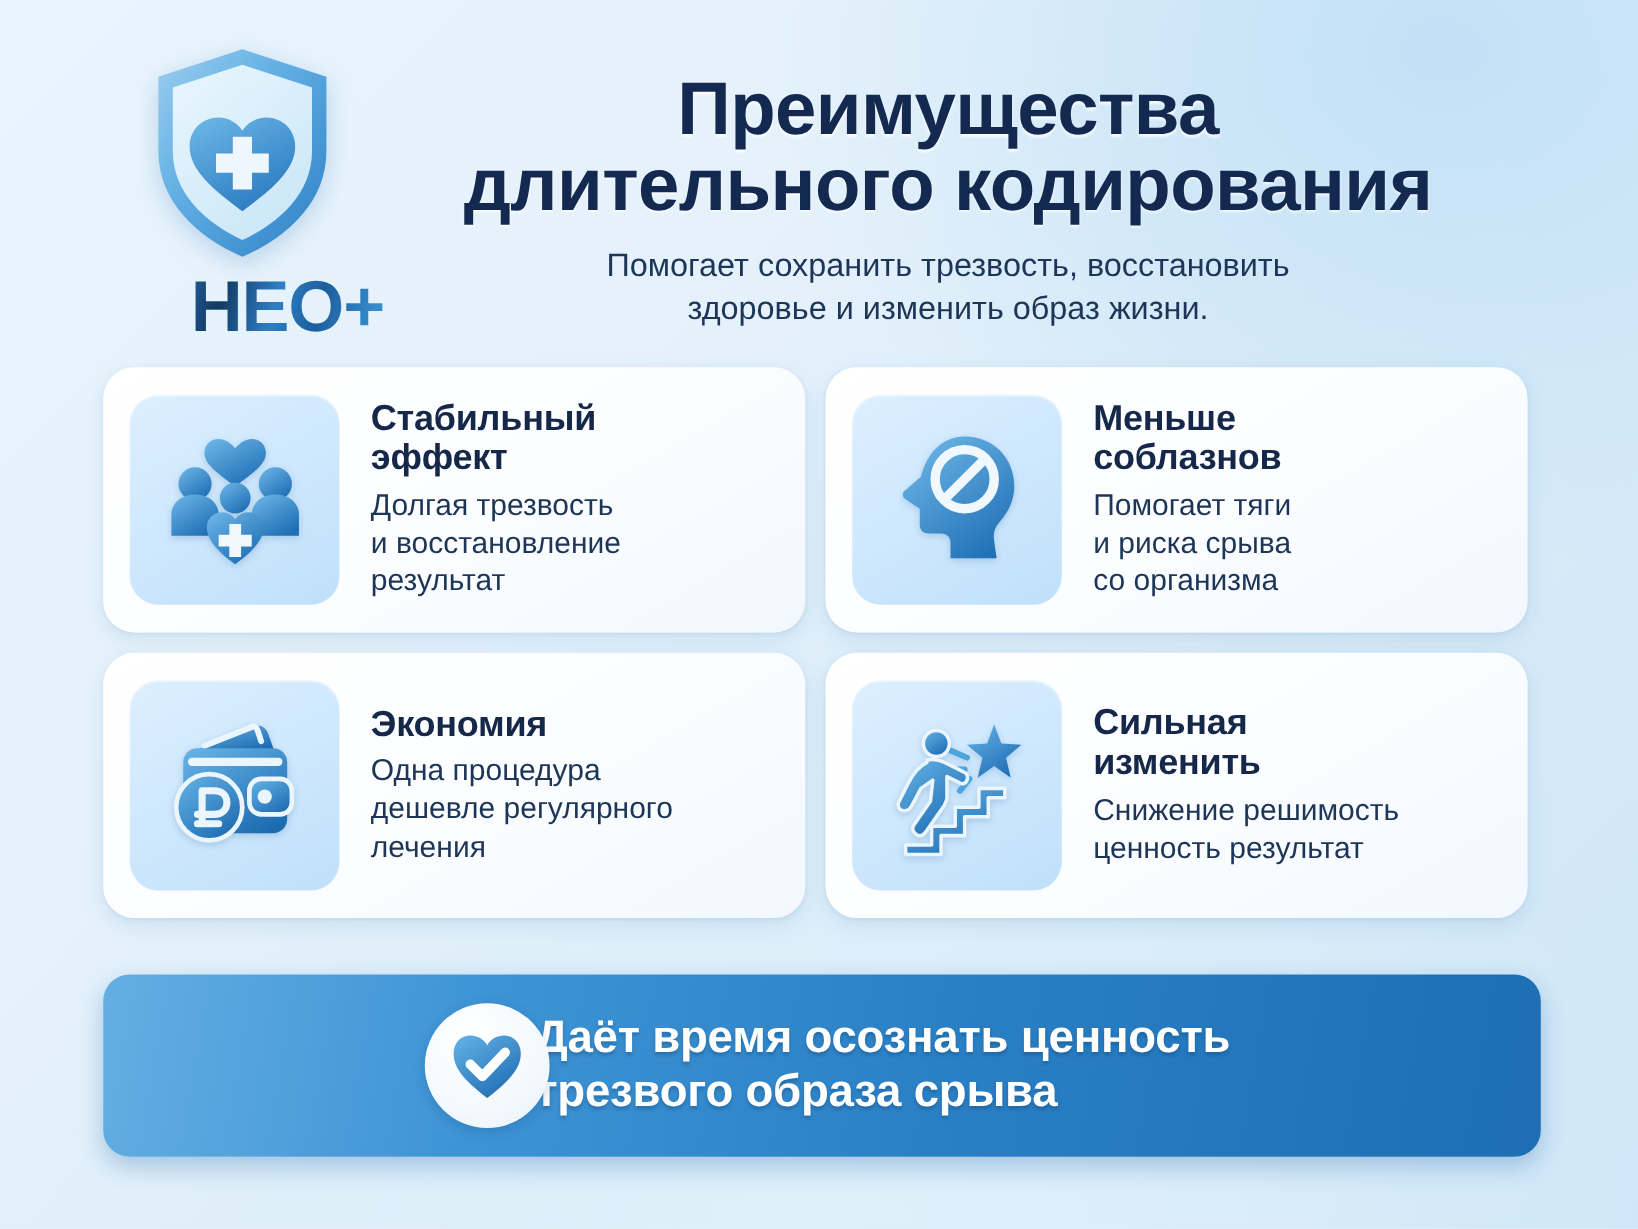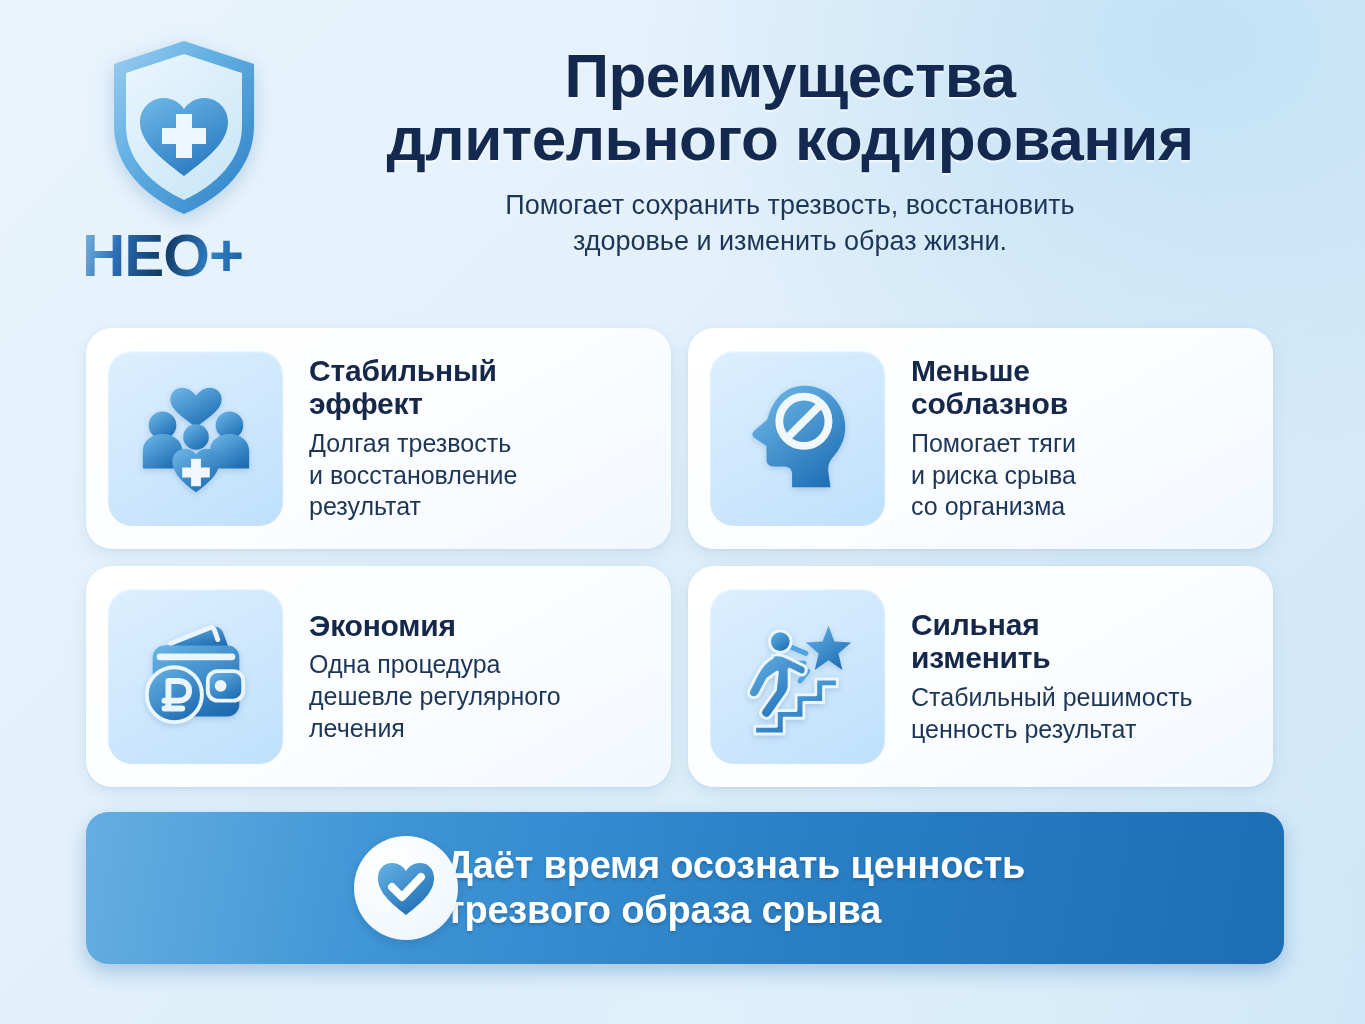--- a/index.html
+++ b/index.html
@@ -29,24 +29,25 @@
   
   .header {
     position: absolute;
     left: 0; top: 0;
     width: 1365px;
     height: 300px;
   }
 
   .logo-block {
     position: absolute;
-    left: 82px;
+    left: 100px;
     top: 38px;
     width: 220px;
     height: 250px;
+    text-align: right;
   }
   .shield-wrap {
     position: absolute;
     left: 24px;
     top: 0;
     width: 156px;
     height: 180px;
     filter: drop-shadow(0 6px 10px rgba(60,130,190,.28));
   }
   .brand-wordmark {
@@ -67,42 +68,42 @@
   }
 
   .title-block {
     position: absolute;
     left: 300px;
     top: 44px;
     width: 980px;
     text-align: center;
   }
   .main-title {
-    margin: 0;
+    margin: 16px;
     font-size: 62px;
     line-height: 1.02;
     font-weight: 800;
     color: #13294f;
     letter-spacing: -0.5px;
     text-shadow: 0 2px 2px rgba(255,255,255,.75);
   }
   .main-title .line2 { display: block; }
   .subtitle {
     margin: 18px 0 0 0;
     font-size: 27px;
     line-height: 1.3;
     font-weight: 400;
     color: #1d3557;
   }
 
   
   .cards {
     position: absolute;
     left: 86px;
-    top: 328px;
+    top: 306px;
     width: 1198px;
     display: grid;
     grid-template-columns: 585px 585px;
     grid-template-rows: 221px 221px;
     column-gap: 28px;
     row-gap: 27px;
     gap: 17px;
   }
   .card {
     position: relative;
@@ -348,21 +349,21 @@
           <circle cx="46" cy="28" r="11" fill="url(#fg4)" stroke="#eaf5fd" stroke-width="3"></circle>
           <path d="M38 44 C32 47 26 54 22 62 l-8 16 c-1 4 1 7 5 7 c3 0 5 -2 6 -4 l8 -15 l10 -7 l-2 18 l-14 20 c-2 3 -1 6 2 8 c3 2 6 1 8 -2 l16 -23 c1 -2 2 -4 2 -6 l0 -18 l10 5 c3 2 6 1 7 -2 c1 -3 0 -6 -3 -7 l-16 -8 c-6 -3 -10 -3 -15 -2 Z" fill="url(#fg4)" stroke="#eaf5fd" stroke-width="3" stroke-linejoin="round"></path>
         </svg>
       </div>
       <div class="card-text">
         <h2 class="card-title">
           <span>Сильная</span><br>
           <span>изменить</span>
         </h2>
         <p class="card-desc">
-          <span>Стабильный решимость</span><br>
+          <span>Снижение решимость</span><br>
           <span>ценность результат</span>
         </p>
       </div>
     </div>
 
   </div>
 
   <div class="banner">
     <div class="banner-badge">
       <svg viewBox="0 0 66 66" xmlns="http://www.w3.org/2000/svg">

